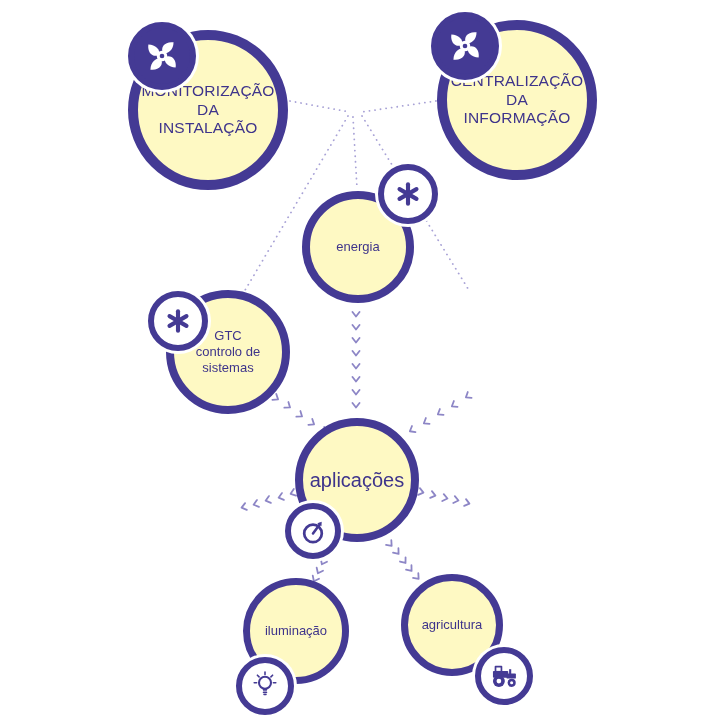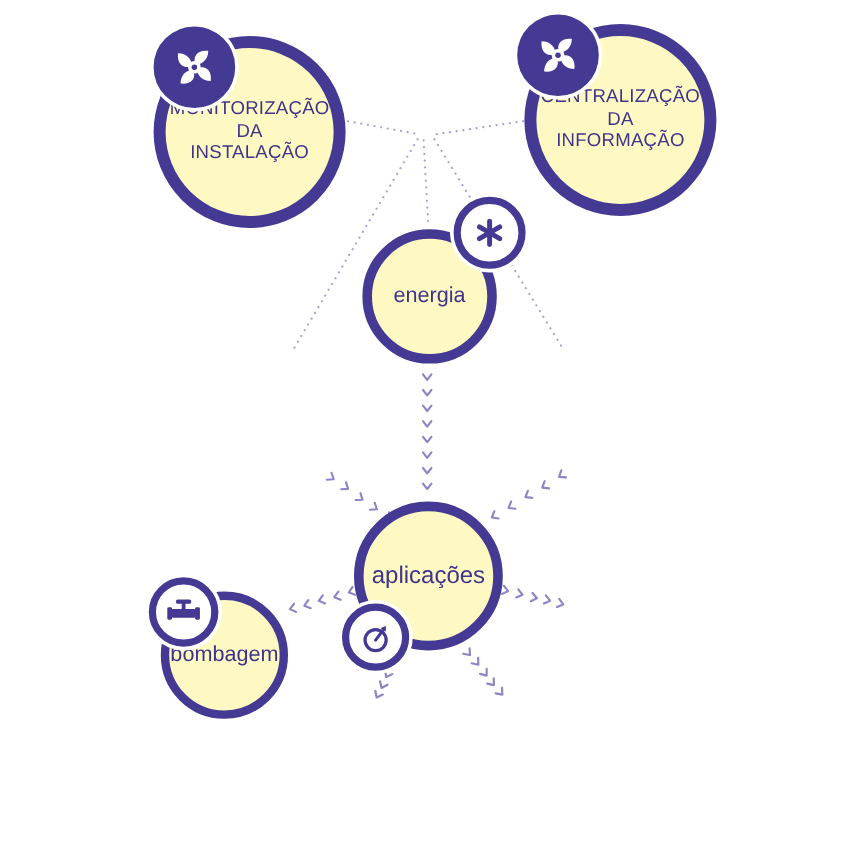--- a/index.html
+++ b/index.html
@@ -1,21 +1,21 @@
 <!DOCTYPE html>
 <html><head>
 <meta charset="utf-8">
 <style>
   html,body{margin:0;padding:0;background:#fff;font-family:"Liberation Sans",sans-serif;}
   .canvas{position:relative;width:720px;height:720px;background:#fff;overflow:hidden;}
   .connectors{position:absolute;left:0;top:0;width:720px;height:720px;}
   .node{position:absolute;box-sizing:border-box;background:#fef9c3;border:8px solid #443a94;
         border-radius:50%;display:flex;align-items:center;justify-content:center;
         text-align:center;color:#3e348b;}
-  .node .label{white-space:pre-line;line-height:1.22;font-size:18px;}
+  .node .label{white-space:pre-line;line-height:1.22;font-size:13px;}
   .node.big{border-width:10px;}
   .node.big .label{font-size:15.5px;font-weight:500;letter-spacing:.2px;}
   .node.hub .label{font-size:20px;}
   .node.small{border-width:7px;}
   .badge{position:absolute;box-sizing:border-box;border-radius:50%;background:#fff;
          border:6px solid #443a94;box-shadow:0 0 0 3px #fff;
          display:flex;align-items:center;justify-content:center;}
   .badge.filled{background:#443a94;border-color:#443a94;}
 </style>
 </head>
@@ -103,44 +103,80 @@
       <svg width="30" height="30" viewBox="0 0 40 40">
         <g stroke="#443a94" stroke-width="5.5" stroke-linecap="round">
           <line x1="20" y1="7" x2="20" y2="33"></line>
           <line x1="8.7" y1="13.5" x2="31.3" y2="26.5"></line>
           <line x1="8.7" y1="26.5" x2="31.3" y2="13.5"></line>
         </g>
       </svg>
     </div>
   </div>
 
+  <div class="node" style="left:166px;top:290px;width:124px;height:124px;">
+    <span class="label">GTC
+controlo de
+sistemas</span>
+    <div class="badge" style="left:-26px;top:-7px;width:60px;height:60px;">
+      <svg width="30" height="30" viewBox="0 0 40 40">
+        <g stroke="#443a94" stroke-width="5.5" stroke-linecap="round">
+          <line x1="20" y1="7" x2="20" y2="33"></line>
+          <line x1="8.7" y1="13.5" x2="31.3" y2="26.5"></line>
+          <line x1="8.7" y1="26.5" x2="31.3" y2="13.5"></line>
+        </g>
+      </svg>
+    </div>
+  </div>
 
 
   <div class="node hub" style="left:295px;top:418px;width:124px;height:124px;">
     <span class="label">aplicações</span>
     <div class="badge" style="left:-18px;top:77px;width:56px;height:56px;">
       <svg width="32" height="32" viewBox="0 0 40 40">
         <circle cx="20" cy="23" r="11" fill="none" stroke="#443a94" stroke-width="3.4"></circle>
         <path d="M20 23 L28.5 11.5" stroke="#443a94" stroke-width="3.2" stroke-linecap="round" fill="none"></path>
         <path d="M30.9 8.3 L30.5 14.2 L25.3 10.4 Z" fill="#443a94"></path>
       </svg>
     </div>
   </div>
 
-  <div class="node small" style="left:134px;top:493px;width:106px;height:106px;">
-    <span class="label">bombagem</span>
-    <div class="badge" style="left:-17px;top:-19px;width:58px;height:58px;">
+
+
+  <div class="node small" style="left:243px;top:578px;width:106px;height:106px;">
+    <span class="label">iluminação</span>
+    <div class="badge" style="left:-14px;top:72px;width:58px;height:58px;">
       <svg width="32" height="32" viewBox="0 0 40 40">
-        <g fill="#443a94">
-          <rect x="12" y="7" width="16" height="4.5" rx="2"></rect>
-          <rect x="18" y="9" width="4" height="10"></rect>
-          <rect x="7" y="17" width="26" height="9" rx="2"></rect>
-          <rect x="3" y="15" width="5" height="13" rx="1.5"></rect>
-          <rect x="32" y="15" width="5" height="13" rx="1.5"></rect>
+        <circle cx="20" cy="16" r="7.5" fill="none" stroke="#443a94" stroke-width="2.6"></circle>
+        <path d="M17 23 L23 23 L22.3 26 L17.7 26 Z" fill="#443a94"></path>
+        <rect x="17.2" y="26.8" width="5.6" height="2.2" rx="1" fill="#443a94"></rect>
+        <rect x="17.8" y="29.6" width="4.4" height="2" rx="1" fill="#443a94"></rect>
+        <g stroke="#443a94" stroke-width="2" stroke-linecap="round">
+          <line x1="20" y1="5.5" x2="20" y2="2.5"></line>
+          <line x1="9.5" y1="16" x2="6.5" y2="16"></line>
+          <line x1="30.5" y1="16" x2="33.5" y2="16"></line>
+          <line x1="12.6" y1="8.6" x2="10.5" y2="6.5"></line>
+          <line x1="27.4" y1="8.6" x2="29.5" y2="6.5"></line>
         </g>
       </svg>
     </div>
   </div>
 
-
-
+  <div class="node small" style="left:401px;top:574px;width:102px;height:102px;">
+    <span class="label">agricultura</span>
+    <div class="badge" style="left:67px;top:66px;width:58px;height:58px;">
+      <svg width="34" height="34" viewBox="0 0 40 40">
+        <g fill="#443a94">
+          <rect x="9" y="8" width="9" height="9" rx="1"></rect>
+          <rect x="7" y="14" width="18" height="8" rx="1"></rect>
+          <rect x="23" y="17" width="11" height="6" rx="1"></rect>
+          <rect x="26" y="12" width="2.5" height="6"></rect>
+        </g>
+        <rect x="11" y="10" width="5" height="4" fill="#ffffff"></rect>
+        <circle cx="14" cy="26" r="7" fill="#443a94"></circle>
+        <circle cx="14" cy="26" r="2.8" fill="#ffffff"></circle>
+        <circle cx="29" cy="28" r="4.8" fill="#443a94"></circle>
+        <circle cx="29" cy="28" r="1.8" fill="#ffffff"></circle>
+      </svg>
+    </div>
+  </div>
 
 </div>
 
 </body></html>

